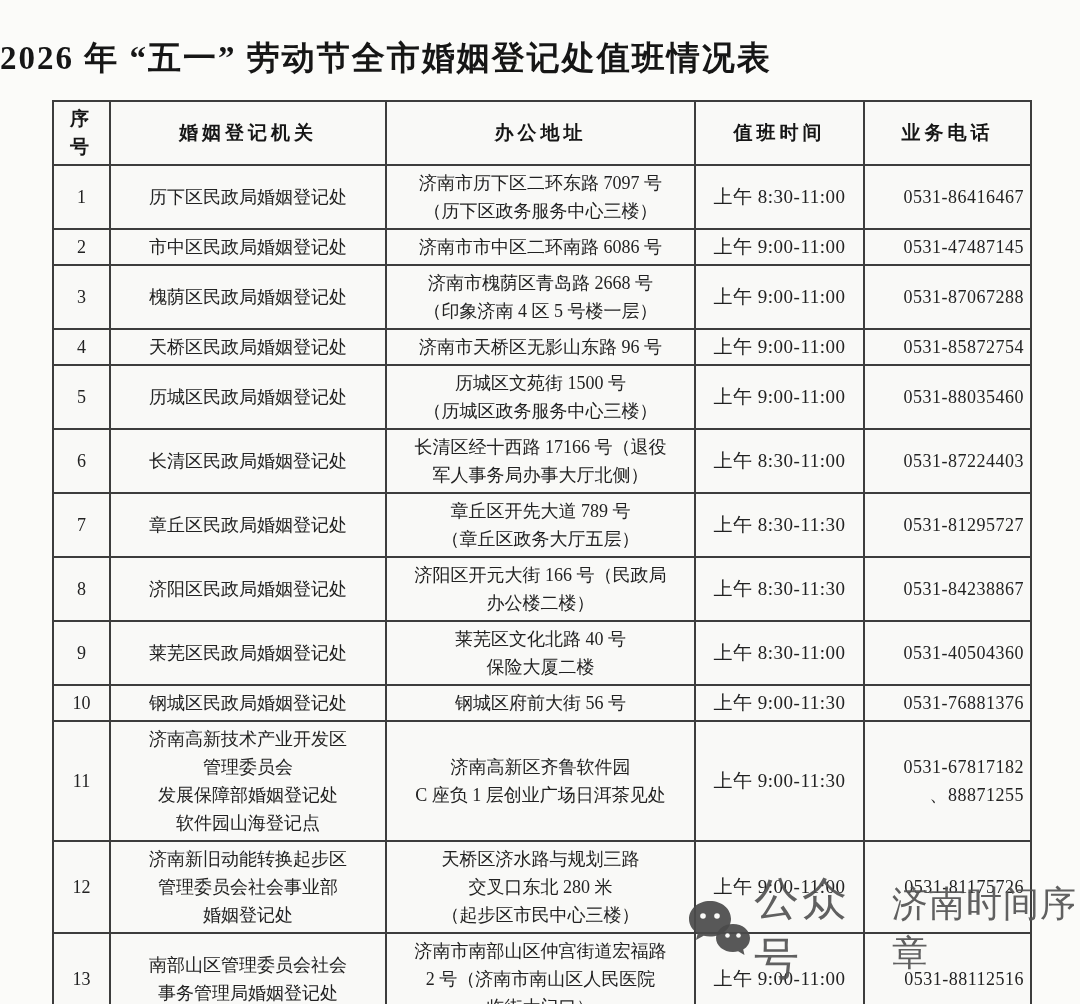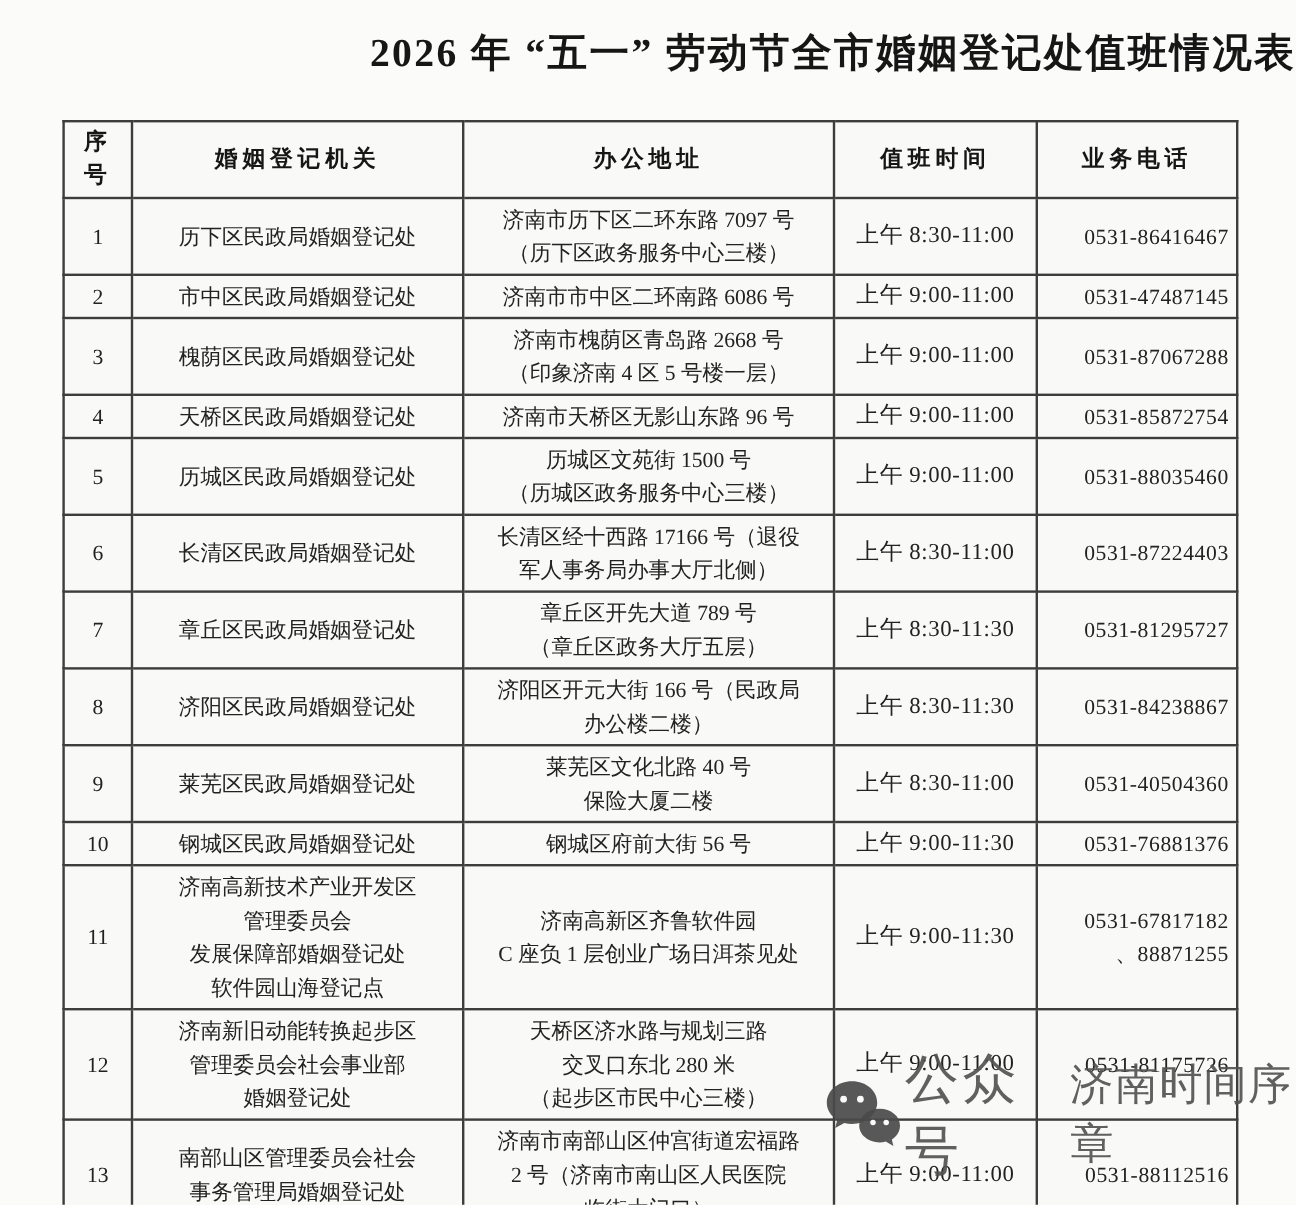--- a/index.html
+++ b/index.html
@@ -7,22 +7,22 @@
   body {
     width:1080px; height:1004px;
     background:#fbfbf9;
     font-family:"Liberation Serif","DejaVu Serif",serif;
     color:#1e1e1e;
     position:relative;
     overflow:hidden;
   }
   .title {
     margin:0;
-    padding-top:22px;
-    text-align:right;
+    padding-top:36px;
+    text-align:left;
     font-size:33px;
     font-weight:bold;
     letter-spacing:2px;
     color:#161616;
   }
   table.duty-table {
     position:absolute;
     left:52px; top:100px;
     width:978px;
     border-collapse:collapse;

